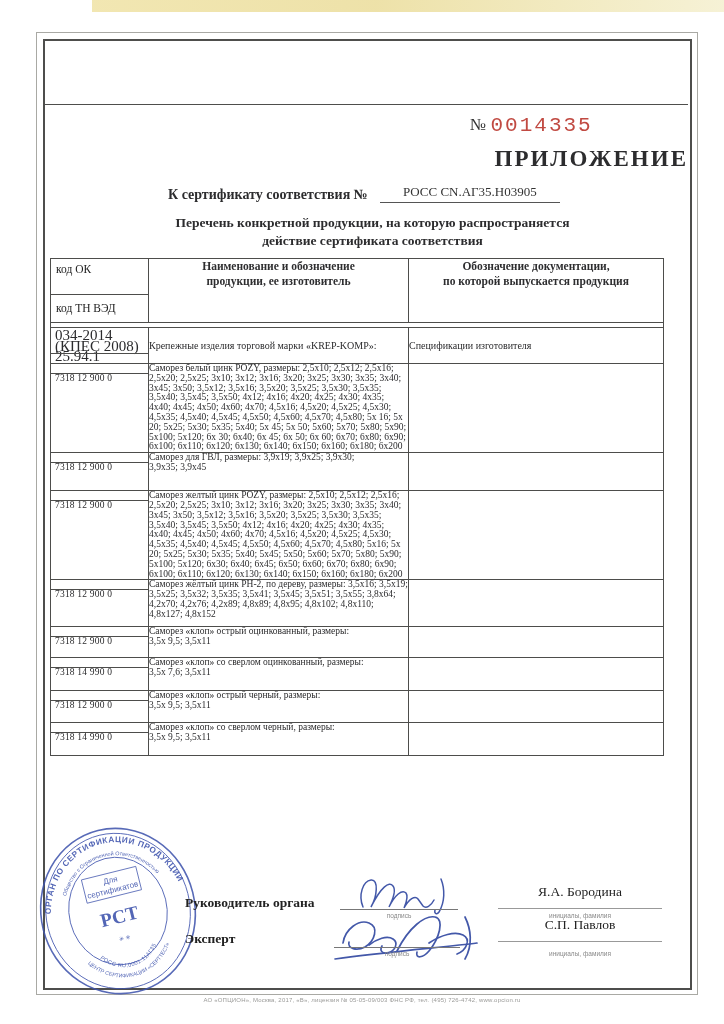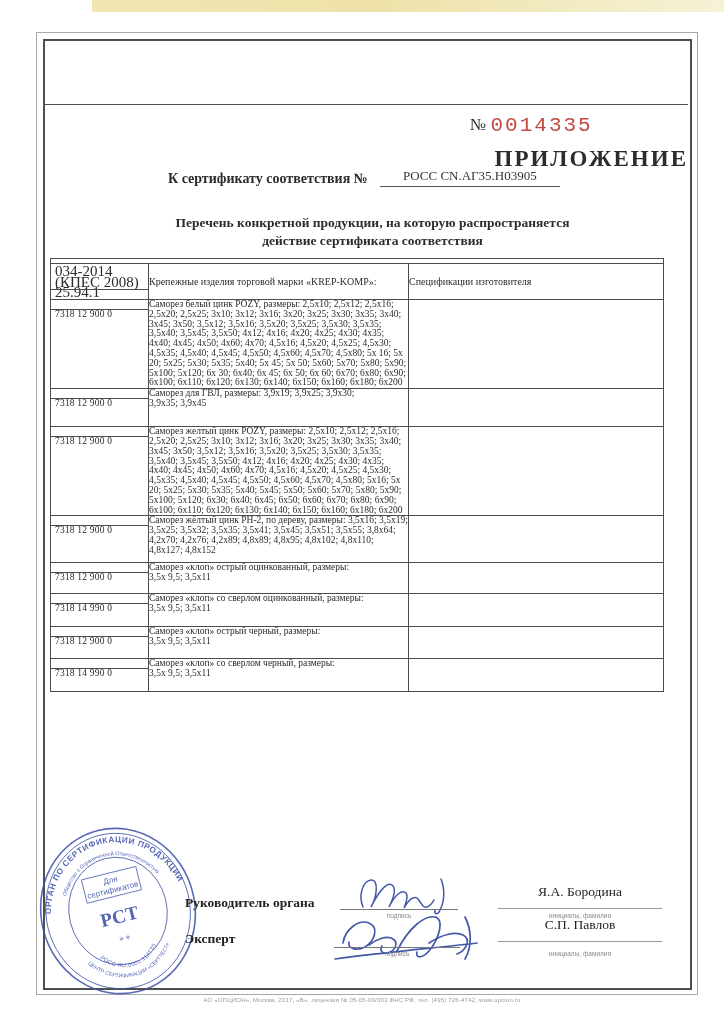--- a/index.html
+++ b/index.html
@@ -19,21 +19,21 @@
   .agency{position:absolute;left:45px;top:80px;width:643px;text-align:center;
           font-size:13.6px;font-weight:bold;letter-spacing:.2px;color:#38383a;white-space:nowrap;}
 
   .blank-no{position:absolute;left:470px;top:114px;font-size:17px;color:#333;white-space:nowrap;}
   .blank-no .digits{font-family:"Liberation Mono",monospace;font-size:21px;letter-spacing:2px;
                     color:#c14a42;vertical-align:-1px;}
 
   .doc-title{position:absolute;left:45px;top:146px;width:643px;text-align:right;
              font-size:23px;font-weight:bold;letter-spacing:2px;color:#2c2c2e;}
 
-  .cert-line{position:absolute;left:168px;top:168px;white-space:nowrap;font-family:Liberation Serif, serif;}
+  .cert-line{position:absolute;left:168px;top:184px;white-space:nowrap;font-family:Liberation Serif, serif;}
   .cert-line .lbl{font-size:14px;font-weight:bold;color:#2c2c2e;vertical-align:bottom;}
   .cert-line .val{display:inline-block;margin-left:8px;width:180px;text-align:center;
                   border-bottom:1px solid #555;font-size:13px;color:#333;padding-bottom:2px;vertical-align:bottom;}
 
   .subtitle{position:absolute;left:45px;top:214px;width:643px;text-align:center;
             font-size:13.5px;font-weight:bold;color:#2c2c2e;line-height:18px;padding-left:6px;}
 
   
   table.products{position:absolute;left:50px;top:258px;width:613px;border-collapse:collapse;
                  table-layout:fixed;}
@@ -112,20 +112,34 @@
     <div>действие сертификата соответствия</div>
   </div>
 
   <table class="products">
     <colgroup>
         <col class="c1">
         <col class="c2">
         <col class="c3">
       </colgroup>
     <tbody>
+        <tr class="hdr" style="height:64px;">
+      <td class="h1">
+        <div class="h1a">код ОК</div>
+        <div class="h1b">код ТН ВЭД</div>
+      </td>
+      <td class="hmid">
+        <div>Наименование и обозначение</div>
+        <div>продукции, ее изготовитель</div>
+      </td>
+      <td class="hmid">
+        <div>Обозначение документации,</div>
+        <div>по которой выпускается продукция</div>
+      </td>
+    </tr>
     <tr class="spacer">
           <td colspan="3"></td>
         </tr>
 
     <tr class="r1">
       <td class="okcell">
         <div class="okc">034-2014 (КПЕС 2008) 25.94.1</div>
         <div class="strip-bot"></div>
       </td>
       <td class="namecell v-mid">Крепежные изделия торговой марки «KREP-KOMP»:</td>
@@ -178,21 +192,21 @@
 3,5x 9,5; 3,5x11</td>
       <td class="doccell"></td>
     </tr>
 
     <tr class="r7">
       <td class="codecell">
         <div class="strip-top"></div>
         <div class="code">7318 14 990 0</div>
       </td>
       <td class="namecell">Саморез «клоп» со сверлом оцинкованный, размеры:
-3,5x 9,5; 3,5x11</td>
+3,5x 7,6; 3,5x11</td>
       <td class="doccell"></td>
     </tr>
 
     <tr class="r8">
       <td class="codecell">
         <div class="strip-top"></div>
         <div class="code">7318 12 900 0</div>
       </td>
       <td class="namecell">Саморез «клоп» острый черный, размеры:
 3,5x 9,5; 3,5x11</td>

